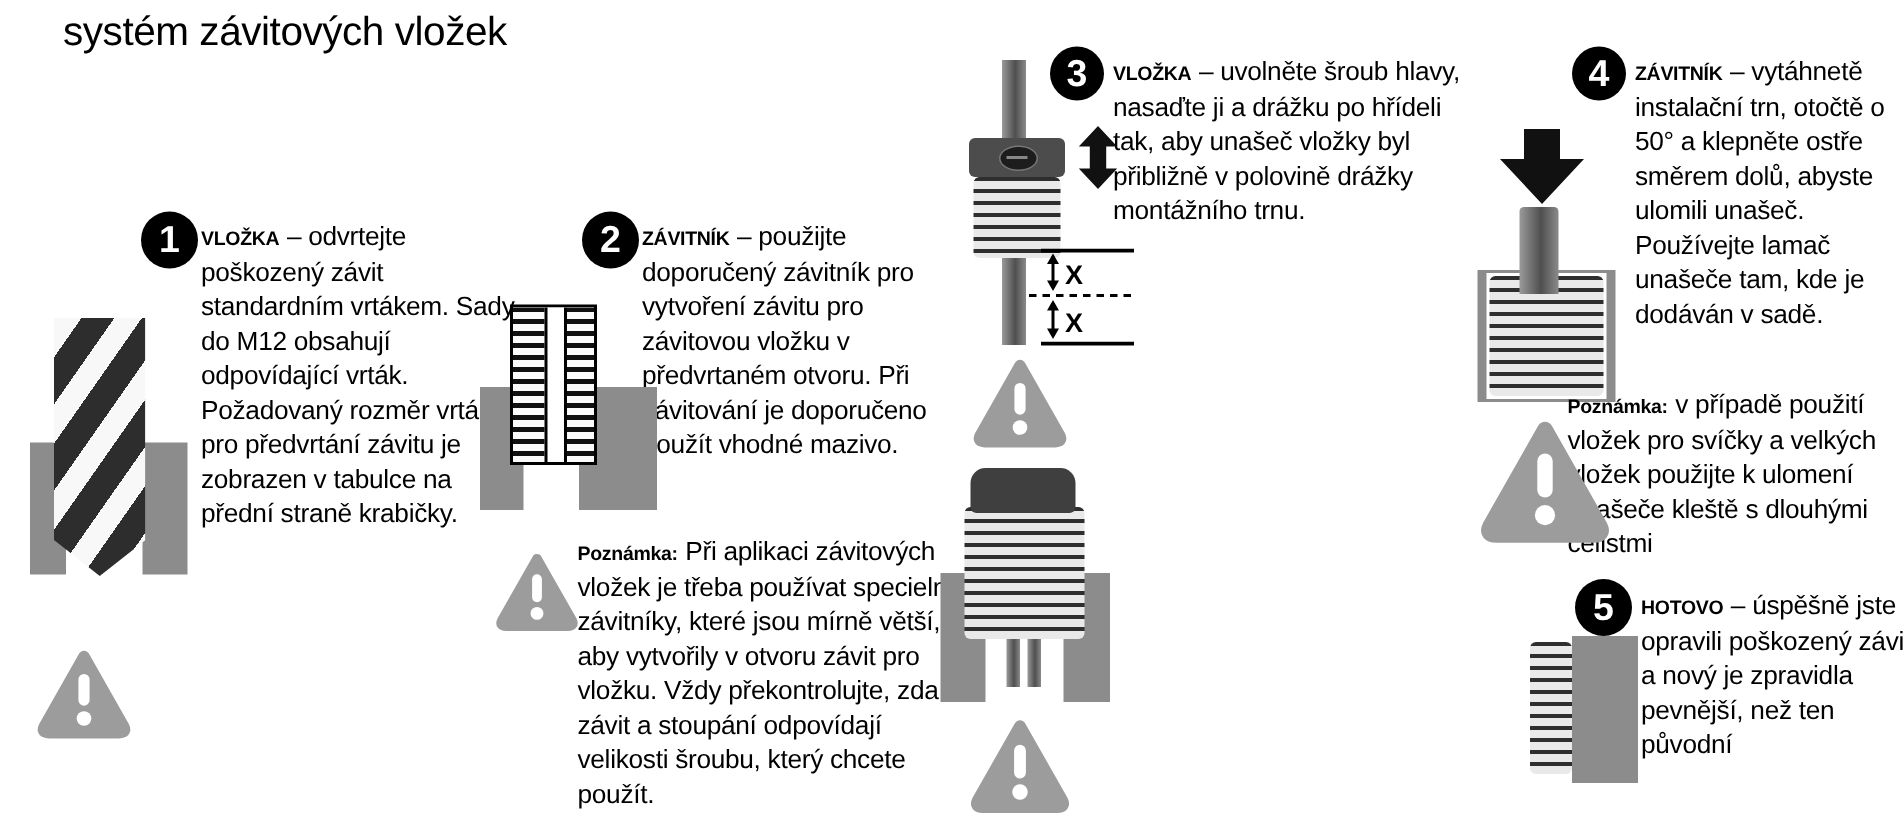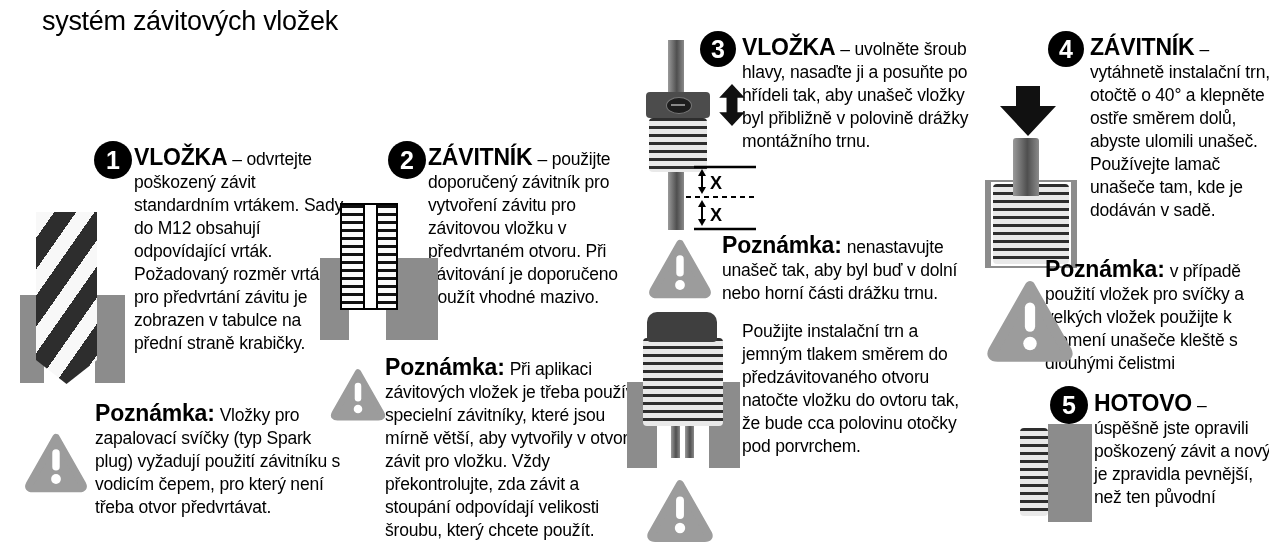--- a/index.html
+++ b/index.html
@@ -5,21 +5,21 @@
   html,body { margin:0; padding:0; background:#fff; }
   .page { position:relative; width:1269px; height:557px; background:#fff; overflow:hidden;
           font-family:"Liberation Sans","DejaVu Sans",sans-serif; color:#000; }
   .abs { position:absolute; }
   .subtitle { left:42px; top:6px; font-size:27px; letter-spacing:-0.3px; }
   .title { left:12px; top:48px; font-size:46px; color:#2b3a92; letter-spacing:-0.5px; }
   .badge { width:38px; height:38px; background:#000; color:#fff; border-radius:50%;
            display:flex; align-items:center; justify-content:center;
            font-size:25px; font-weight:bold; }
   p.txt { margin:0; font-size:17.5px; line-height:23px; letter-spacing:-0.2px; }
-  p.txt b { font-size:23px; margin-right:5px; }
+  p.txt b { font-size:13px; margin-right:5px; }
   .gray { background:#8c8c8c; }
   .rod  { background:linear-gradient(to right,#9a9a9a,#4f4f4f 55%,#8a8a8a); }
   .coil { background:repeating-linear-gradient(to bottom,#2e2e2e 0 3px,#e9e9e9 3px 8px);
           border-radius:4px; }
   .tapthread { background:repeating-linear-gradient(to bottom,#101010 0 3px,#fbfbfb 3px 8px);
           border:2px solid #000; box-sizing:border-box; }
   .drillbit { background:repeating-linear-gradient(125deg,#f8f8f8 0 15px,#2d2d2d 15px 33px);
           clip-path:polygon(0 0,100% 0,100% 86%,50% 100%,0 86%); }
   svg text { font-family:"Liberation Sans","DejaVu Sans",sans-serif; }
 </style>
@@ -49,39 +49,38 @@
 
   <div class="abs" style="left:14px;top:212px;width:112px;height:172px">
     <div class="abs gray" style="left:6px;top:83px;width:24px;height:88px"></div>
     <div class="abs gray" style="left:81px;top:83px;width:30px;height:88px"></div>
     <div class="abs drillbit" style="left:22px;top:0;width:61px;height:172px"></div>
   </div>
 
   <svg class="abs" style="left:22px;top:430px" width="68" height="64" viewBox="0 0 64 60">
       <use href="#warn-tri"></use>
     </svg>
-  <p class="abs txt" style="left:95px;top:402px;width:246px"><b>Poznámka:</b><span>Vložky pro zapalovací svíčky (typ Spark plug) vyžadují použití závitníku s vodicím čepem, pro který není třeba otvor předvrtávat.</span></p>
 
   <div class="abs badge" style="left:388px;top:141px">2</div>
   <p class="abs txt" style="left:428px;top:146px;width:220px"><b>ZÁVITNÍK</b><span>– použijte doporučený závitník pro vytvoření závitu pro závitovou vložku v předvrtaném otvoru. Při závitování je doporučeno použít vhodné mazivo.</span></p>
 
   <div class="abs" style="left:320px;top:203px;width:118px;height:140px">
     <div class="abs gray" style="left:0;top:55px;width:118px;height:82px"></div>
     <div class="abs" style="left:29px;top:105px;width:37px;height:32px;background:#fff"></div>
     <div class="abs tapthread" style="left:20px;top:0;width:58px;height:107px"></div>
     <div class="abs" style="left:43px;top:2px;width:11px;height:103px;background:#fff;border-left:2px solid #000;border-right:2px solid #000"></div>
   </div>
 
   <svg class="abs" style="left:328px;top:366px" width="60" height="56" viewBox="0 0 64 60">
       <use href="#warn-tri"></use>
     </svg>
   <p class="abs txt" style="left:385px;top:356px;width:264px"><b>Poznámka:</b><span>Při aplikaci závitových vložek je třeba používat specielní závitníky, které jsou mírně větší, aby vytvořily v otvoru závit pro vložku. Vždy překontrolujte, zda závit a stoupání odpovídají velikosti šroubu, který chcete použít.</span></p>
 
   <div class="abs badge" style="left:700px;top:31px;width:36px;height:36px">3</div>
-  <p class="abs txt" style="left:742px;top:36px;width:234px"><b>VLOŽKA</b><span>– uvolněte šroub hlavy, nasaďte ji a posuňte po hřídeli tak, aby unašeč vložky byl přibližně v polovině drážky montážního trnu.</span></p>
+  <p class="abs txt" style="left:742px;top:36px;width:234px"><b>VLOŽKA</b><span>– uvolněte šroub hlavy, nasaďte ji a drážku po hřídeli tak, aby unašeč vložky byl přibližně v polovině drážky montážního trnu.</span></p>
 
   <div class="abs" style="left:638px;top:40px;width:122px;height:196px">
     <div class="abs rod" style="left:30px;top:0;width:16px;height:190px"></div>
     <div class="abs" style="left:8px;top:52px;width:64px;height:26px;background:#4c4c4c;border-radius:4px">
       <div class="abs" style="left:20px;top:5px;width:24px;height:15px;background:#1d1d1d;border-radius:50%;border:1px solid #777">
         <div class="abs" style="left:4px;top:6px;width:14px;height:2px;background:#888"></div>
       </div>
     </div>
     <div class="abs coil" style="left:11px;top:78px;width:58px;height:54px"></div>
     <svg class="abs" style="left:80px;top:44px" width="28" height="42" viewBox="0 0 30 46">
@@ -98,38 +97,36 @@
       <polygon points="16,36 12,43 20,43" fill="#000"></polygon>
       <polygon points="16,62 12,55 20,55" fill="#000"></polygon>
       <text x="24" y="57" font-size="18" font-weight="bold">X</text>
       <line x1="8" y1="65" x2="70" y2="65" stroke="#000" stroke-width="2.5"></line>
     </svg>
   </div>
 
   <svg class="abs" style="left:646px;top:236px" width="68" height="64" viewBox="0 0 64 60">
       <use href="#warn-tri"></use>
     </svg>
-  <p class="abs txt" style="left:722px;top:234px;width:252px"><b>Poznámka:</b><span>nenastavujte unašeč tak, aby byl buď v dolní nebo horní části drážku trnu.</span></p>
 
   <div class="abs" style="left:627px;top:312px;width:114px;height:158px">
     <div class="abs gray" style="left:0;top:70px;width:113px;height:86px"></div>
     <div class="abs" style="left:30px;top:112px;width:52px;height:44px;background:#fff"></div>
     <div class="abs rod" style="left:44px;top:112px;width:9px;height:34px"></div>
     <div class="abs rod" style="left:58px;top:112px;width:9px;height:34px"></div>
     <div class="abs coil" style="left:16px;top:26px;width:80px;height:88px"></div>
     <div class="abs" style="left:20px;top:0;width:70px;height:30px;background:#3f3f3f;border-radius:10px 10px 4px 4px"></div>
   </div>
-  <p class="abs txt" style="left:742px;top:320px;width:236px">Použijte instalační trn a jemným tlakem směrem do předzávitovaného otvoru natočte vložku do ovtoru tak, že bude cca polovinu otočky pod porvrchem.</p>
 
   <svg class="abs" style="left:644px;top:476px" width="72" height="68" viewBox="0 0 64 60">
       <use href="#warn-tri"></use>
     </svg>
 
   <div class="abs badge" style="left:1048px;top:31px;width:36px;height:36px">4</div>
-  <p class="abs txt" style="left:1090px;top:36px;width:184px"><b>ZÁVITNÍK</b><span>– vytáhnetě instalační trn, otočtě o 40° a klepněte ostře směrem dolů, abyste ulomili unašeč. Používejte lamač unašeče tam, kde je dodáván v sadě.</span></p>
+  <p class="abs txt" style="left:1090px;top:36px;width:184px"><b>ZÁVITNÍK</b><span>– vytáhnetě instalační trn, otočtě o 50° a klepněte ostře směrem dolů, abyste ulomili unašeč. Používejte lamač unašeče tam, kde je dodáván v sadě.</span></p>
 
   <div class="abs" style="left:985px;top:86px;width:92px;height:182px">
     <svg class="abs" style="left:14px;top:0" width="58" height="50" viewBox="0 0 58 50">
         <use href="#down-arrow"></use>
       </svg>
     <div class="abs gray" style="left:0;top:94px;width:92px;height:88px"></div>
     <div class="abs" style="left:6px;top:96px;width:80px;height:84px;background:#fff"></div>
     <div class="abs coil" style="left:8px;top:98px;width:76px;height:80px"></div>
     <div class="abs rod" style="left:28px;top:52px;width:26px;height:58px;border-radius:3px 3px 0 0"></div>
   </div>

